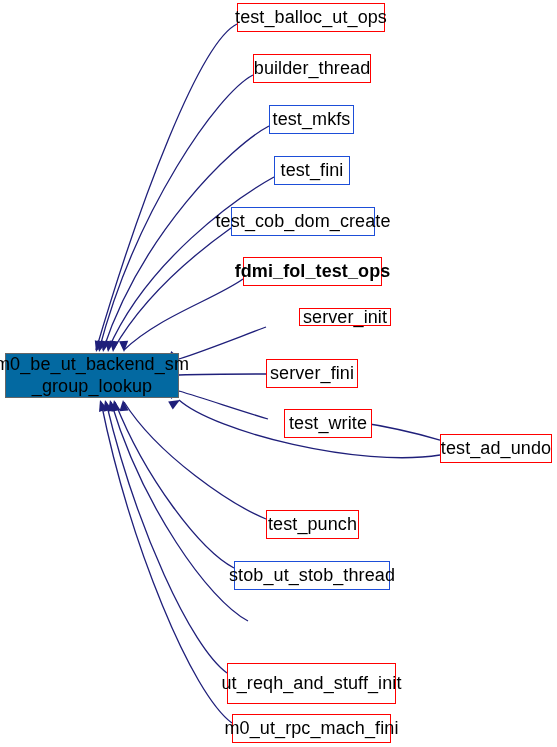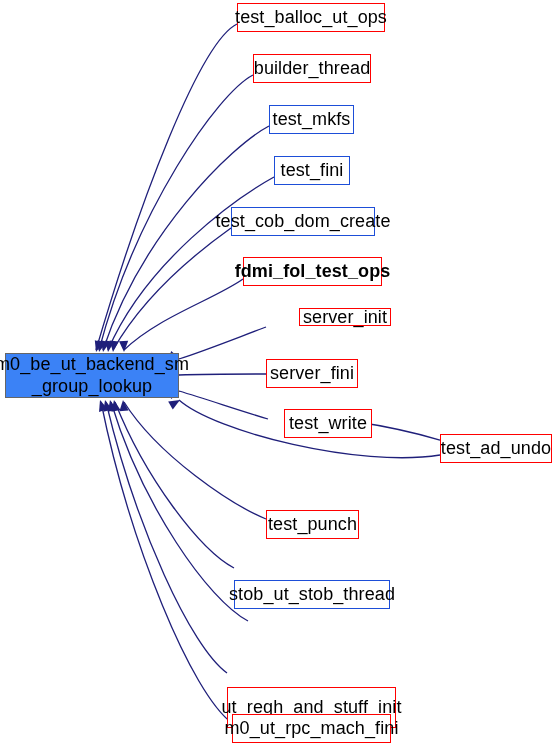--- a/index.html
+++ b/index.html
@@ -40,21 +40,21 @@
     line-height: 1.12;
     color: #000000;
     white-space: nowrap;
     letter-spacing: 0.1px;
     z-index: 5;
   }
   .gnode.plain {
     border: 1px solid #1d4ed8;
   }
   .gnode.current {
-    background: #3b82f6;
+    background: #0369a1;
     border: 1px solid #666666;
     white-space: pre-line;
     line-height: 1.22;
   }
   .gnode .lbl {
     display: block;
     padding: 0 2px;
   }
 </style>
 </head>
@@ -157,22 +157,22 @@
     </div>
     <div class="gnode" style="left: 268px; top: 409px; width: 88px; height: 29px; margin-left: 16px;">
       <span class="lbl">test_write</span>
     </div>
     <div class="gnode" style="left: 440px; top: 434px; width: 112px; height: 29px;">
       <span class="lbl">test_ad_undo</span>
     </div>
     <div class="gnode" style="left: 266px; top: 510px; width: 93px; height: 29px; align-items: center;">
       <span class="lbl">test_punch</span>
     </div>
-    <div class="gnode plain" style="left: 234px; top: 561px; width: 156px; height: 29px; margin-top: 19px;">
+    <div class="gnode plain" style="left: 234px; top: 561px; width: 156px; height: 29px;">
       <span class="lbl">stob_ut_stob_thread</span>
     </div>
-    <div class="gnode" style="left: 227px; top: 663px; width: 169px; height: 41px; margin-top: 24px;">
+    <div class="gnode" style="left: 227px; top: 663px; width: 169px; height: 41px;">
       <span class="lbl">ut_reqh_and_stuff_init</span>
     </div>
     <div class="gnode" style="left: 232px; top: 714px; width: 159px; height: 29px;">
       <span class="lbl">m0_ut_rpc_mach_fini</span>
     </div>
   </div>
 
 </body></html>

